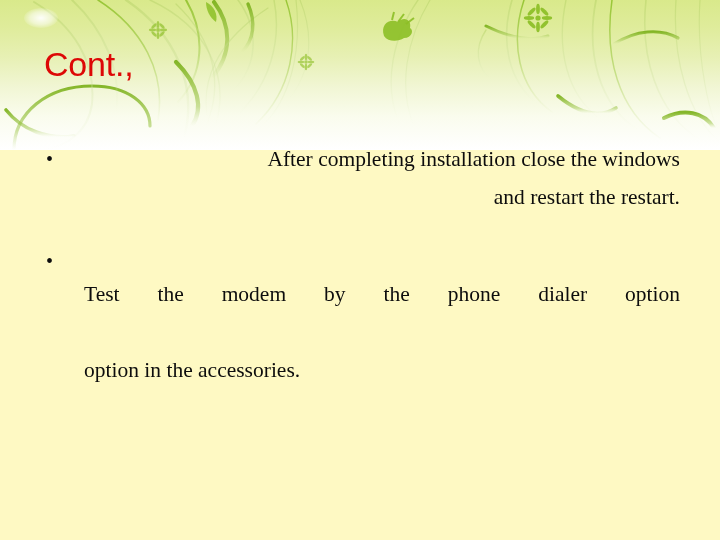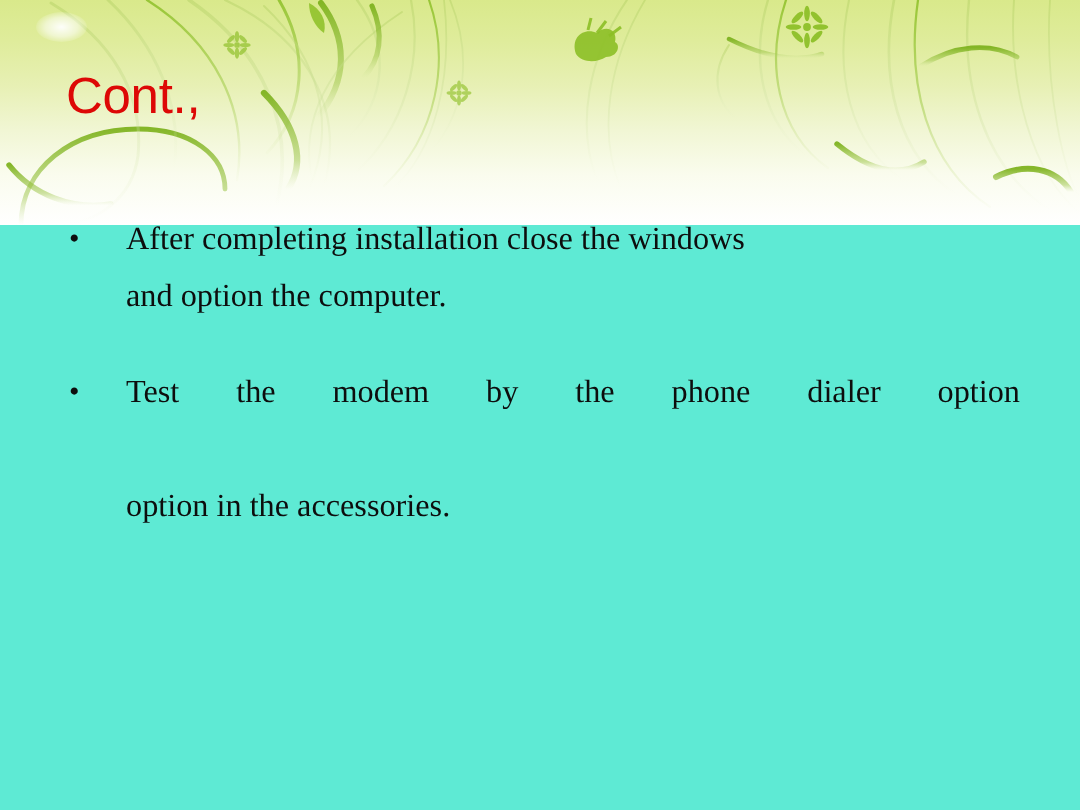--- a/index.html
+++ b/index.html
@@ -5,21 +5,21 @@
   html, body {
     margin: 0;
     padding: 0;
     background: #ffffff;
   }
   #slide {
     position: relative;
     width: 720px;
     height: 540px;
     overflow: hidden;
-    background: #5eead4;
+    background: #fef9c3;
     font-family: "Liberation Serif", serif;
   }
 
   
   #bg-band {
     position: absolute;
     left: 0; top: 0;
     width: 720px;
     height: 150px;
     background: linear-gradient(to bottom,
@@ -86,30 +86,31 @@
     text-align: left;
     padding-left: 6px;
     box-sizing: border-box;
   }
   .bullet-text {
     flex: 1 1 auto;
     font-family: "Liberation Serif", serif;
     font-size: 21.5px;
     line-height: 38px;
     color: #0d0d0d;
-    text-align: left;
+    text-align: right;
   }
   .bullet-text.justify {
     text-align: justify;
     text-justify: inter-word;
   }
   .bullet-text.justify > span.line1 {
     display: block;
     text-align: justify;
     text-justify: inter-word;
+    margin-top: 33px;
   }
   .bullet-text.justify > span.line1::after {
     content: "";
     display: inline-block;
     width: 100%;
     height: 0;
   }
   .bullet-text > span.line2 {
     display: block;
   }
@@ -236,21 +237,21 @@
   </div>
 
   <h1 id="title">Cont.,</h1>
 
   <div id="body">
 
     <div class="bullet-row">
       <div class="bullet-mark">•</div>
       <div class="bullet-text">
         <span class="line1">After completing installation close the windows</span>
-        <span class="line2">and option the computer.</span>
+        <span class="line2">and restart the restart.</span>
       </div>
     </div>
 
     <div class="bullet-row">
       <div class="bullet-mark">•</div>
       <div class="bullet-text justify">
         <span class="line1">Test the modem by the phone dialer option</span>
         <span class="line2">option in the accessories.</span>
       </div>
     </div>

